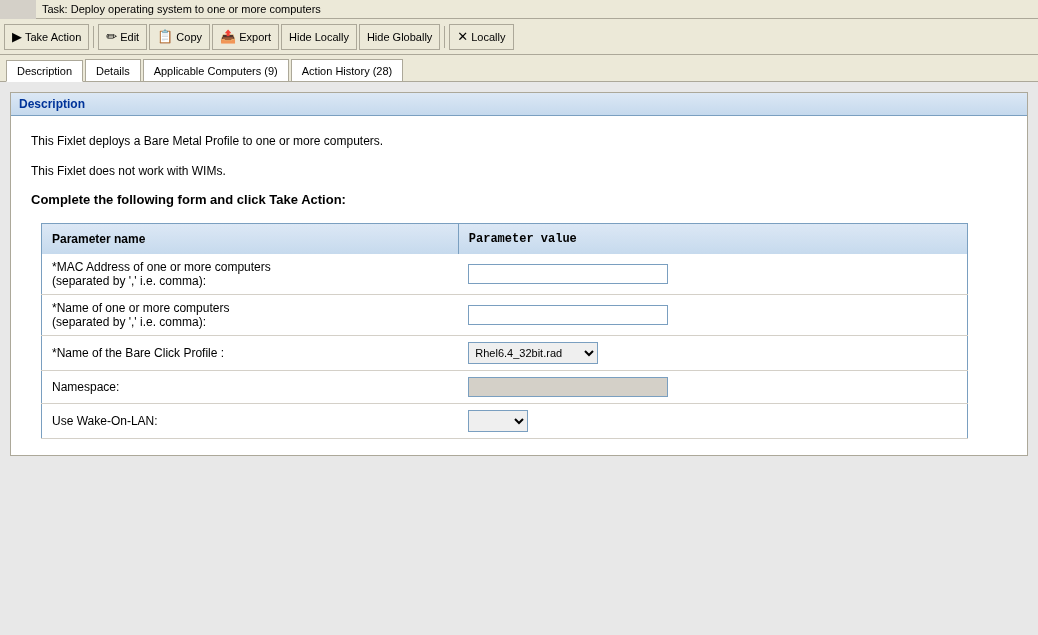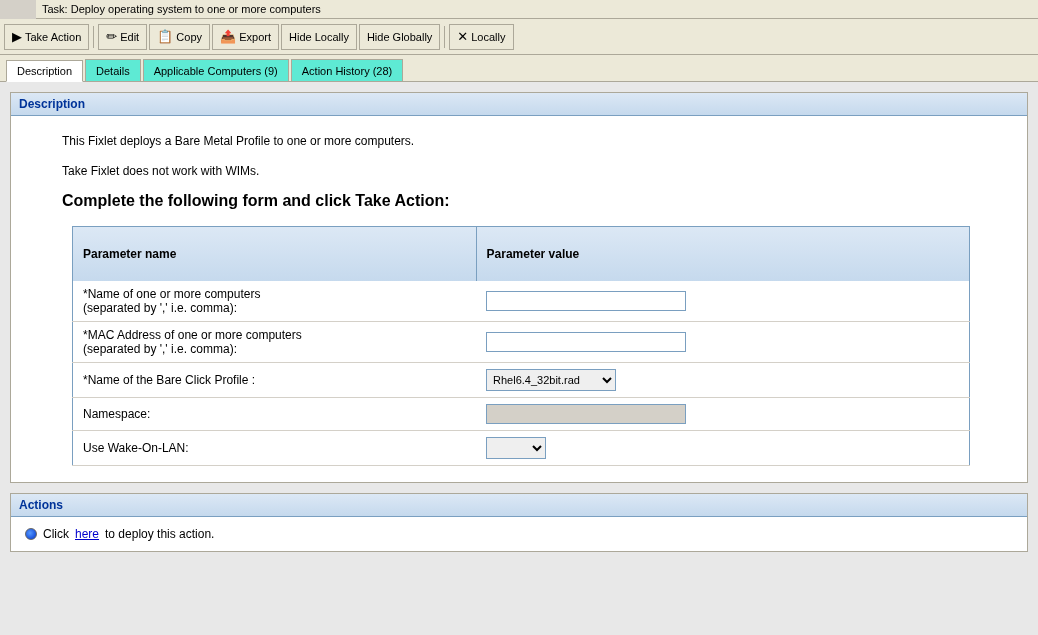--- a/index.html
+++ b/index.html
@@ -47,21 +47,21 @@
       align-items: flex-end;
       padding: 4px 6px 0 6px;
       border-bottom: 1px solid #aca899;
       gap: 2px;
     }
 
     .tab {
       padding: 3px 10px;
       border: 1px solid #aca899;
       border-bottom: none;
-      background: #5eead4;
+      background: #ffffff;
       cursor: pointer;
       font-size: 11px;
       height: 22px;
       display: flex;
       align-items: center;
     }
 
     .tab.active {
       background: #fff;
       border-bottom: 1px solid #fff;
@@ -85,68 +85,68 @@
       background: linear-gradient(to bottom, #dce8f5, #c5d9ed);
       border-bottom: 1px solid #7a9fc0;
       padding: 4px 8px;
       font-weight: bold;
       font-size: 12px;
       color: #003399;
     }
 
     .section-body {
       padding: 16px 20px;
-      margin-left: 31px;
     }
 
     .description-text {
       margin-bottom: 12px;
       font-size: 12px;
       line-height: 1.5;
     }
 
     .form-instruction {
       font-weight: bold;
       margin-bottom: 16px;
-      font-size: 16px;
+      font-size: 13px;
     }
 
     .param-table {
       width: 95%;
       border: 1px solid #7a9fc0;
       border-collapse: collapse;
       margin-left: 10px;
     }
 
     .param-table .table-header {
       background: linear-gradient(to bottom, #dce8f5, #c5d9ed);
     }
 
     .param-table .table-header th {
-      padding: 20px 10px;
+      padding: 8px 10px;
       text-align: left;
       font-weight: bold;
       font-size: 12px;
       border-right: 1px solid #7a9fc0;
       color: #000;
     }
 
     .param-table td {
       padding: 6px 10px;
       border-bottom: 1px solid #d4d0c8;
       vertical-align: middle;
       font-size: 12px;
     }
 
     .param-table .param-name-col {
       width: 45%;
     }
 
     .param-table .param-value-col {
       width: 55%;
+      font-family: Liberation Mono, monospace;
     }
 
     .param-input {
       width: 200px;
       height: 20px;
       border: 1px solid #7a9fc0;
       padding: 2px 4px;
       font-size: 11px;
     }
 
@@ -262,44 +262,44 @@
 </div>
 
 <div class="main-content">
 
   <div class="section-box">
     <div class="section-header">
       <span>Description</span>
     </div>
     <div class="section-body">
       <p class="description-text">This Fixlet deploys a Bare Metal Profile to one or more computers.</p>
-      <p class="description-text">Take Fixlet does not work with WIMs.</p>
+      <p class="description-text">This Fixlet does not work with WIMs.</p>
       <p class="form-instruction">Complete the following form and click Take Action:</p>
 
       <table class="param-table">
         <thead>
           <tr class="table-header">
             <th class="param-name-col">Parameter name</th>
             <th class="param-value-col">Parameter value</th>
           </tr>
         </thead>
         <tbody>
 
           <tr>
             <td>
+              *MAC Address of one or more computers<br>(separated by ',' i.e. comma):
+            </td>
+            <td>
+              <input type="text" class="param-input" value="" style="">
+            </td>
+          </tr>
+
+          <tr>
+            <td>
               *Name of one or more computers<br>(separated by ',' i.e. comma):
-            </td>
-            <td>
-              <input type="text" class="param-input" value="" style="">
-            </td>
-          </tr>
-
-          <tr>
-            <td>
-              *MAC Address of one or more computers<br>(separated by ',' i.e. comma):
             </td>
             <td>
               <input type="text" class="param-input" value="" style="">
             </td>
           </tr>
 
           <tr>
             <td>
               *Name of the Bare Click Profile :
             </td>
@@ -327,25 +327,14 @@
               <select class="param-select-small">
                 <option></option>
               </select>
             </td>
           </tr>
         </tbody>
       </table>
     </div>
   </div>
 
-  <div class="actions-section">
-    <div class="section-header">
-      <span>Actions</span>
-    </div>
-    <div class="actions-body">
-      <span class="radio-dot"></span>
-      <span>Click</span>
-      <a class="link-text">here</a>
-      <span>to deploy this action.</span>
-    </div>
-  </div>
 
 </div>
 
 </body></html>

